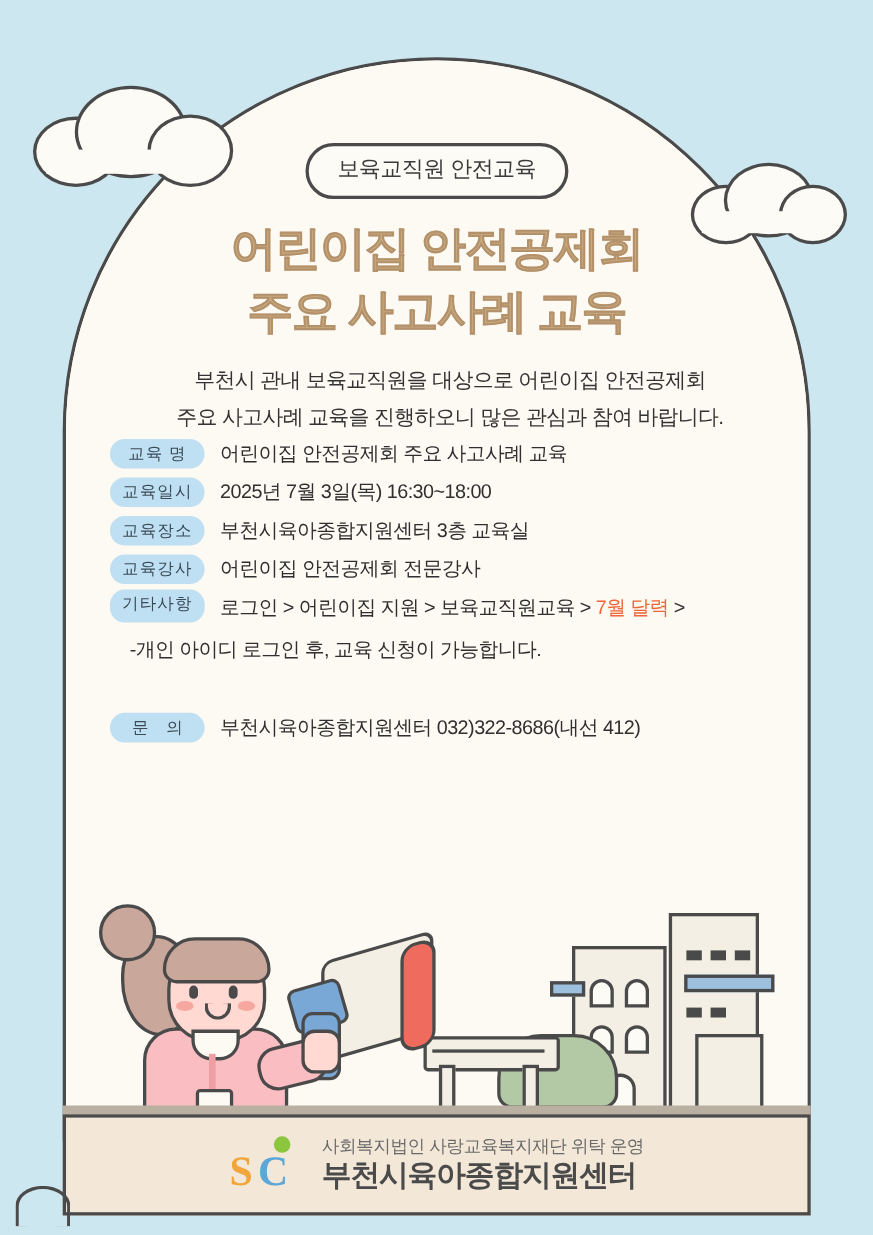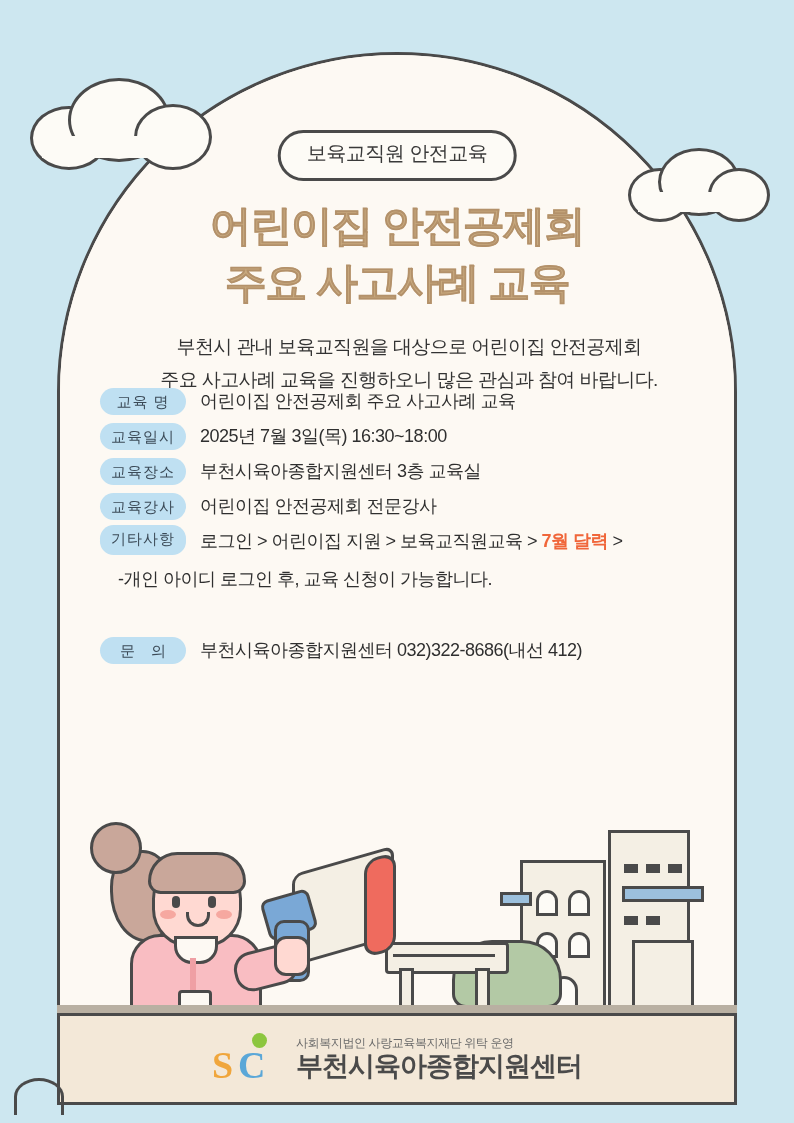--- a/index.html
+++ b/index.html
@@ -110,21 +110,21 @@
     font-size: 19px;
     line-height: 1.75;
     color: #333;
     letter-spacing: -0.6px;
   }
 
   
   .info-list {
     position: absolute;
     left: 100px;
-    top: 388px;
+    top: 399px;
     width: 600px;
   }
   .info-row {
     display: flex;
     align-items: flex-start;
     margin-bottom: 7px;
     min-height: 28px;
   }
   .tag {
     flex: 0 0 auto;
@@ -141,21 +141,21 @@
   }
   .tag.wide-space { letter-spacing: 6px; text-indent: 6px; }
   .info-val {
     font-size: 18px;
     color: #2f2f2f;
     line-height: 27px;
     letter-spacing: -0.5px;
   }
   .info-val .hl {
     color: #f0663a;
-    font-weight: bold;
+    font-weight: normal;
   }
   .sub-line {
     margin: 2px 0 8px 100px;
     font-size: 18px;
     color: #2f2f2f;
     line-height: 27px;
     letter-spacing: -0.5px;
   }
   .note {
     margin: 14px 0 0 18px;
@@ -331,21 +331,21 @@
   .logo-c {
     position: absolute; left: 26px; top: 10px;
     font-size: 38px; font-weight: bold; color: #5aa7d8;
     font-family: "Liberation Serif", serif;
   }
   .logo-dot {
     position: absolute; left: 40px; top: 0px; width: 15px; height: 15px;
     background: #8cc63f; border-radius: 50%;
   }
   .logo-text { line-height: 1.2; }
-  .logo-sub { font-size: 12px; color: #6a6a6a; letter-spacing: -0.4px; }
+  .logo-sub { font-size: 16px; color: #6a6a6a; letter-spacing: -0.4px; }
   .logo-main { font-size: 27px; font-weight: bold; color: #4a4a4a; letter-spacing: -1px; }
 
   
   .swirl {
     position: absolute; left: 14px; bottom: 8px; width: 44px; height: 34px;
     border: 3px solid #4a4a4a; border-radius: 50% 50% 0 0; border-bottom: none;
   }
 </style>
 </head>
 <body>

